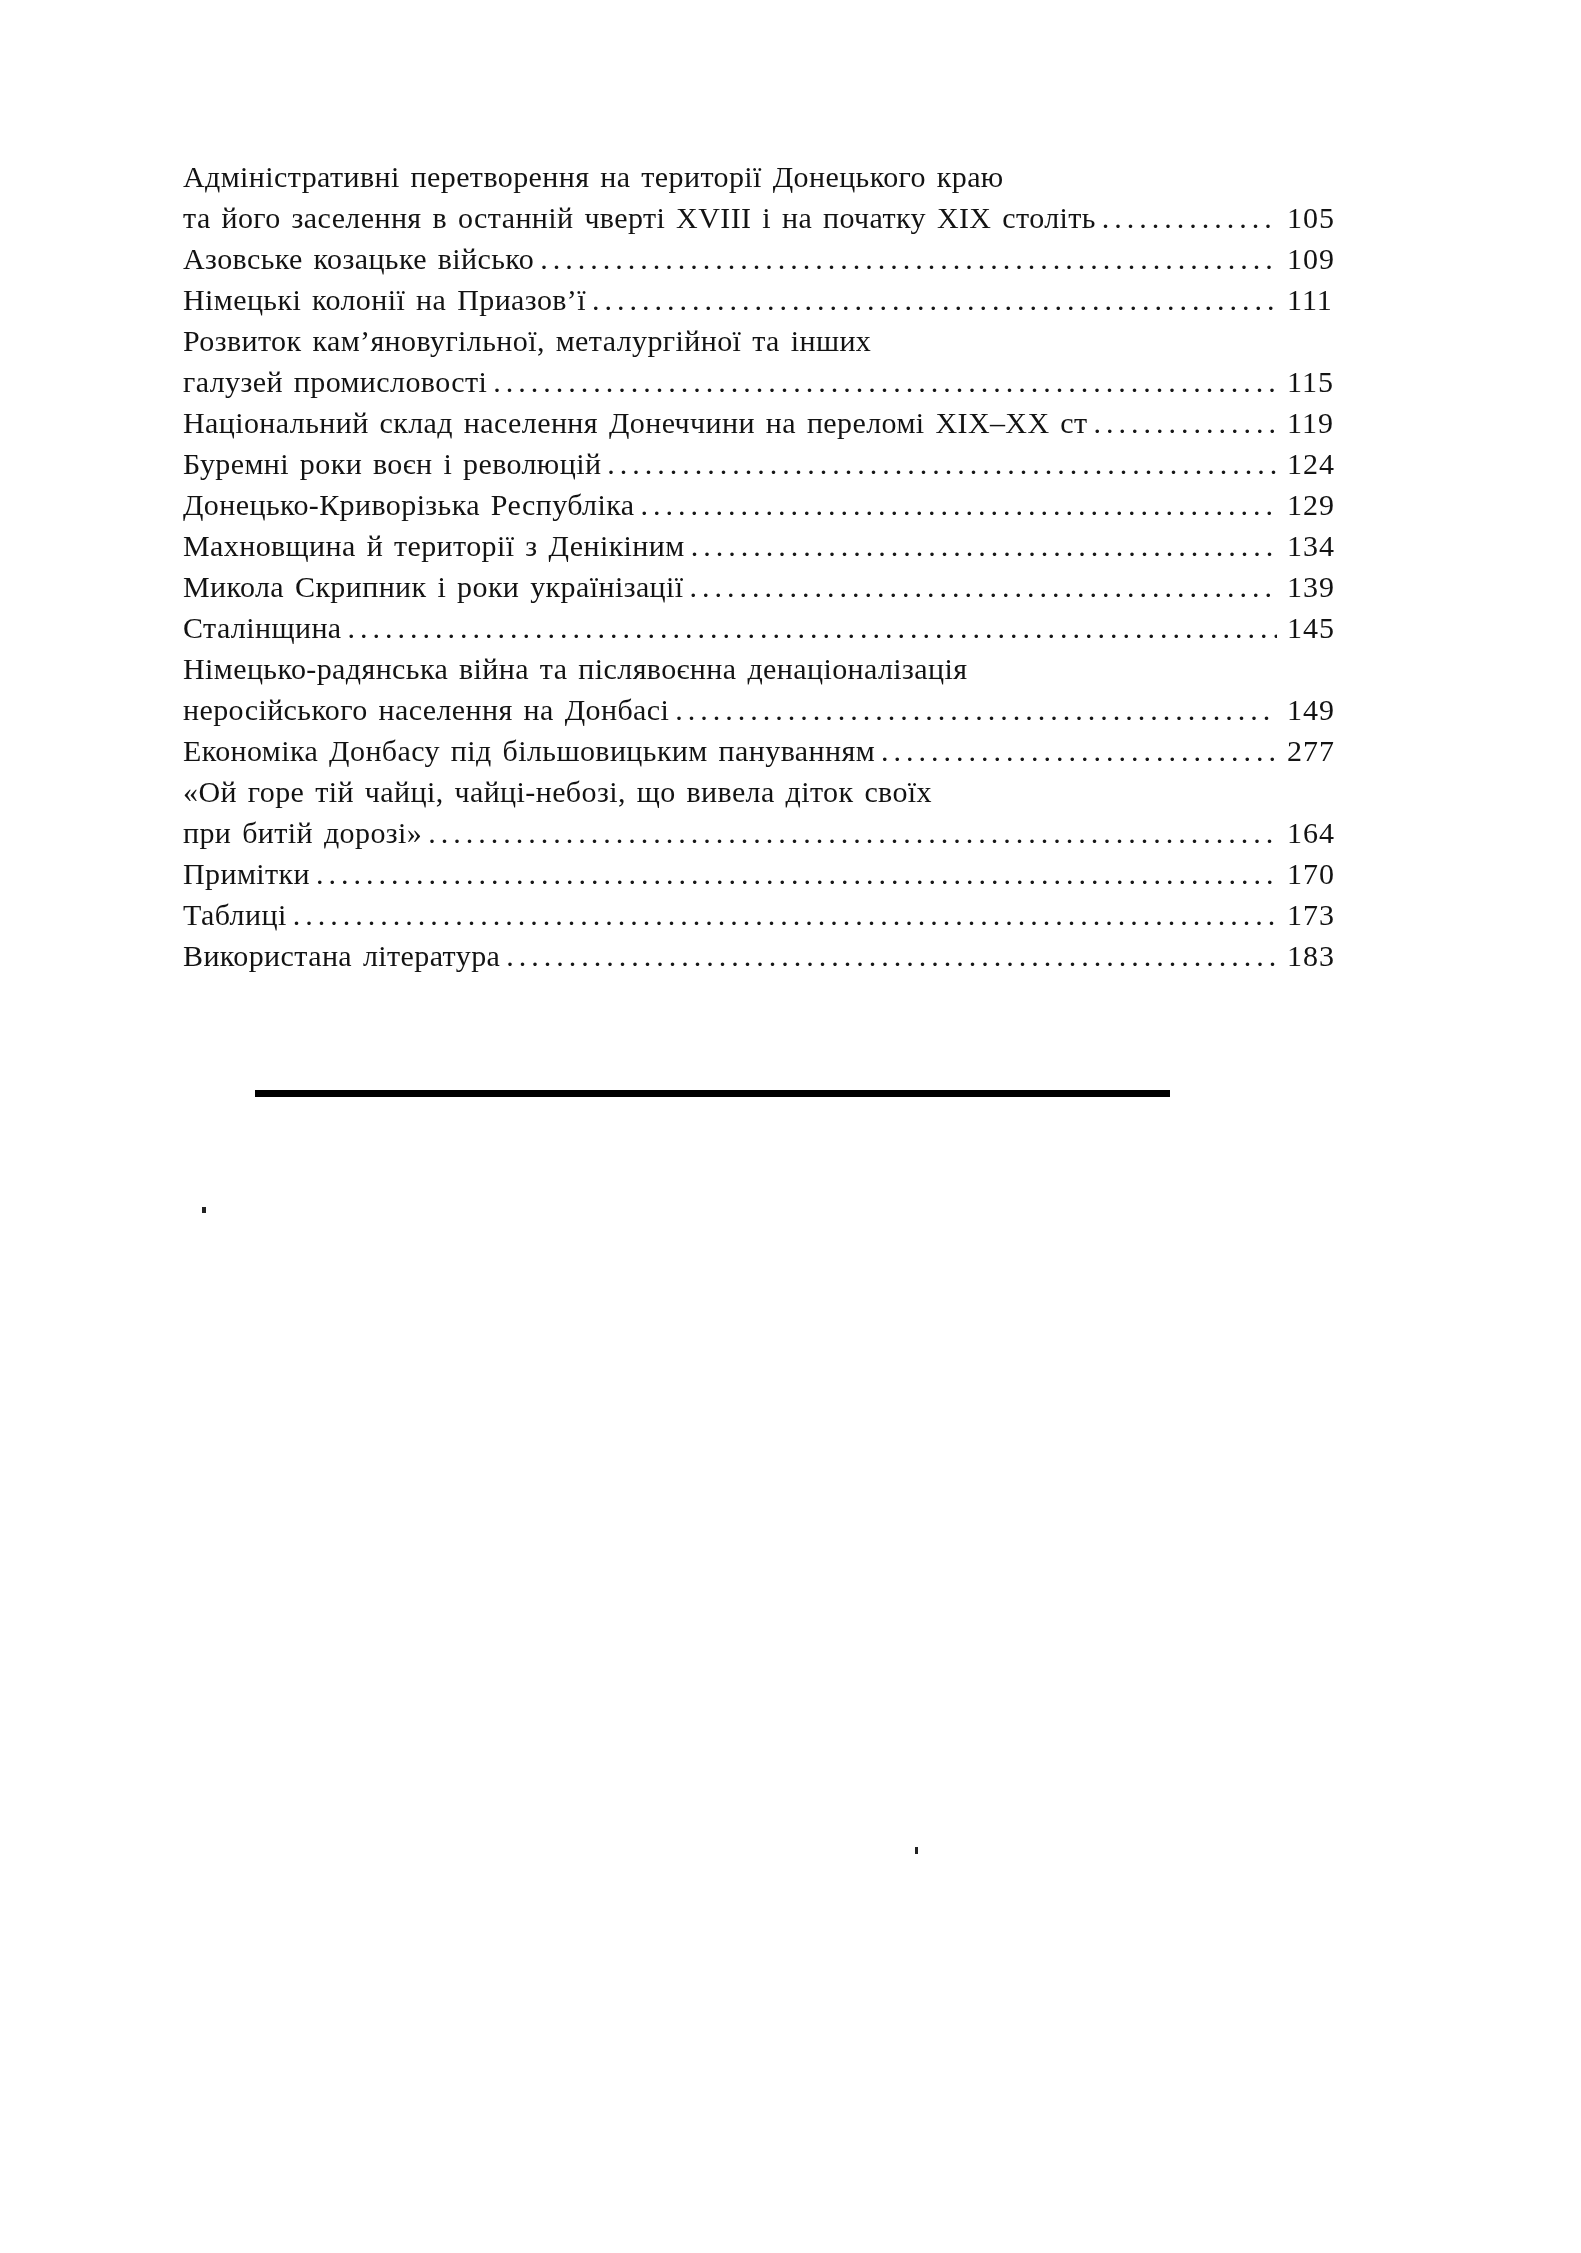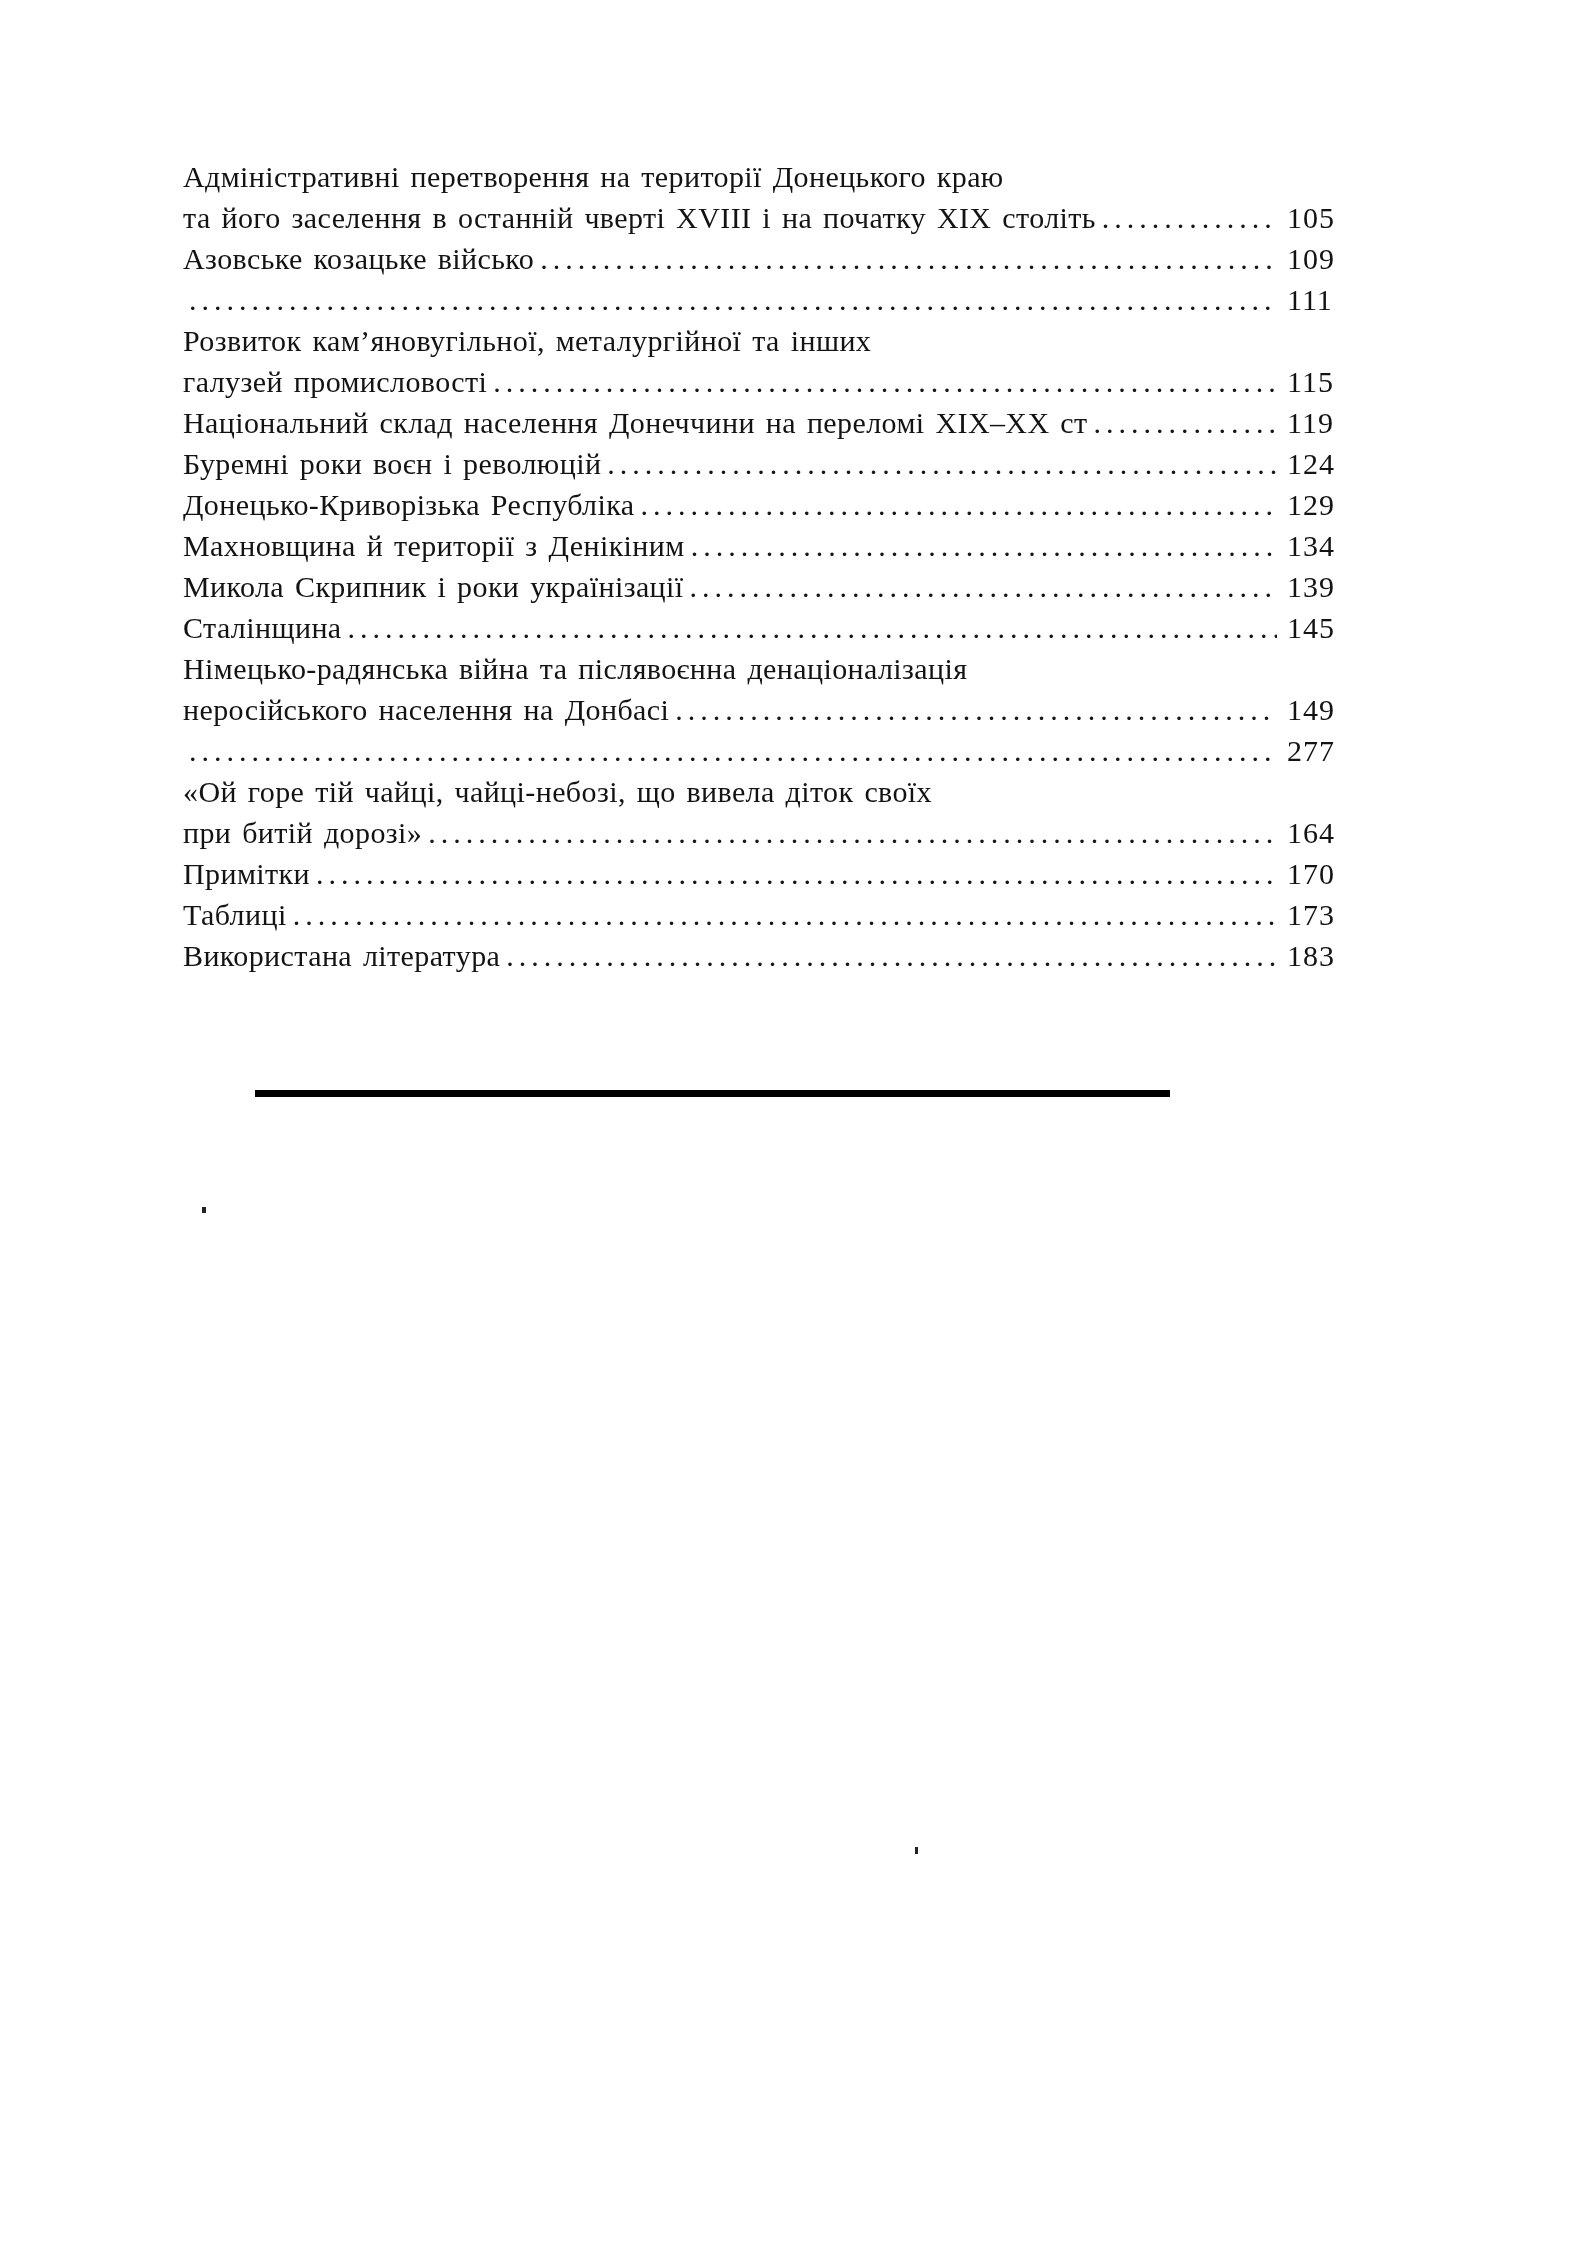--- a/index.html
+++ b/index.html
@@ -77,20 +77,21 @@
         <span class="entry-text">та його заселення в останній чверті XVIII і на початку XIX століть</span>
         <span class="leader">............................................................................................................................................</span>
         <span class="page-num">105</span>
       </div>
       <div class="toc-row">
         <span class="entry-text">Азовське козацьке військо</span>
         <span class="leader">............................................................................................................................................</span>
         <span class="page-num">109</span>
       </div>
       <div class="toc-row">
+        <span class="entry-text">Німецькі колонії на Приазов’ї</span>
         <span class="leader">............................................................................................................................................</span>
         <span class="page-num">111</span>
       </div>
       <div class="toc-row">
         <span class="entry-text">Розвиток кам’яновугільної, металургійної та інших</span>
       </div>
       <div class="toc-row">
         <span class="entry-text">галузей промисловості</span>
         <span class="leader">............................................................................................................................................</span>
         <span class="page-num">115</span>
@@ -127,20 +128,21 @@
       </div>
       <div class="toc-row">
         <span class="entry-text">Німецько-радянська війна та післявоєнна денаціоналізація</span>
       </div>
       <div class="toc-row">
         <span class="entry-text">неросійського населення на Донбасі</span>
         <span class="leader">............................................................................................................................................</span>
         <span class="page-num">149</span>
       </div>
       <div class="toc-row">
+        <span class="entry-text">Економіка Донбасу під більшовицьким пануванням</span>
         <span class="leader">............................................................................................................................................</span>
         <span class="page-num">277</span>
       </div>
       <div class="toc-row">
         <span class="entry-text">«Ой горе тій чайці, чайці-небозі, що вивела діток своїх</span>
       </div>
       <div class="toc-row">
         <span class="entry-text">при битій дорозі»</span>
         <span class="leader">............................................................................................................................................</span>
         <span class="page-num">164</span>

